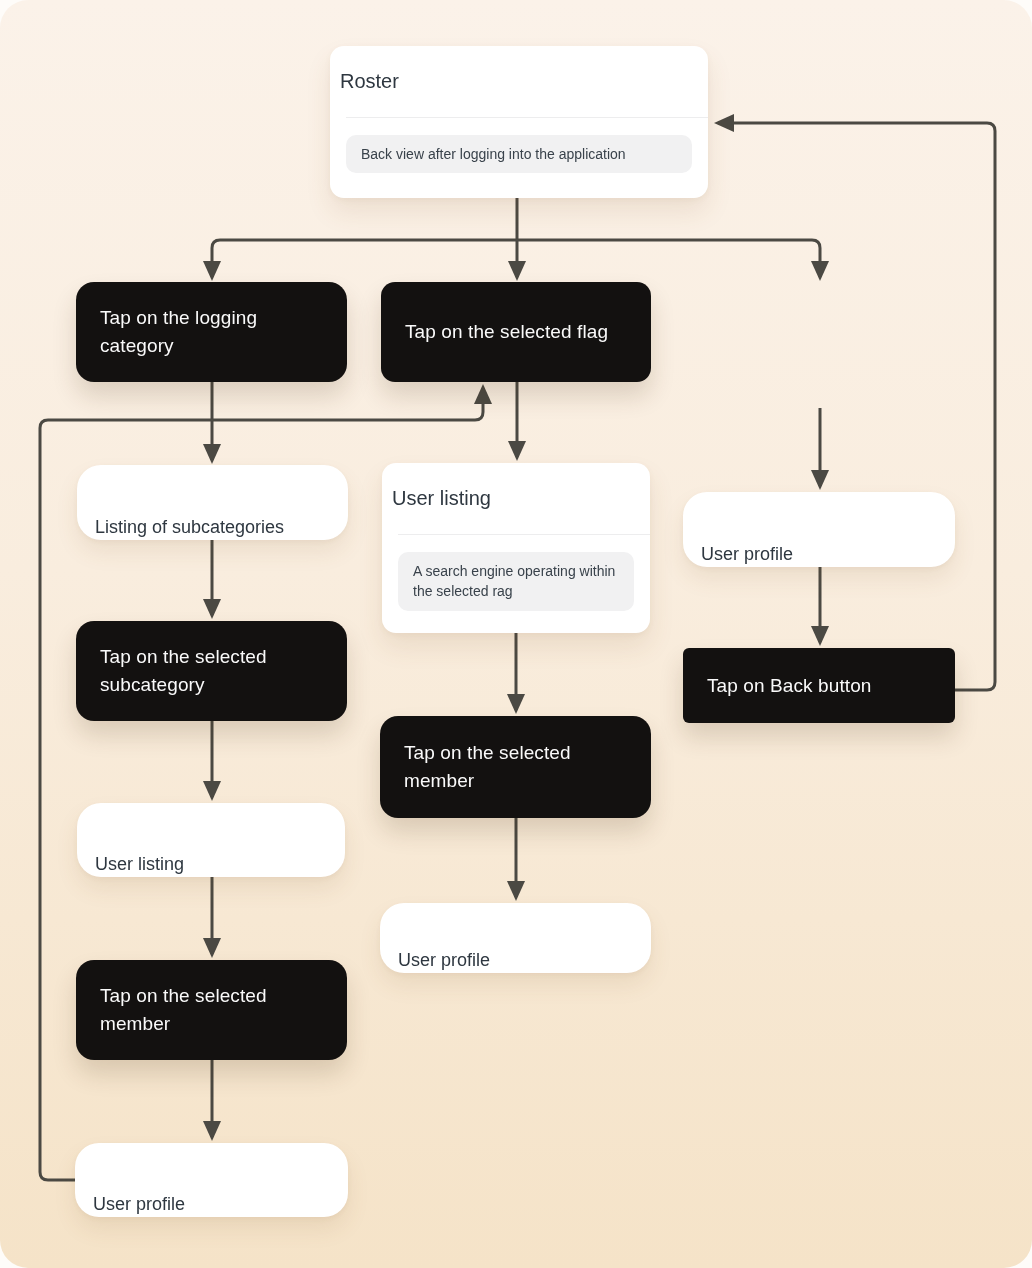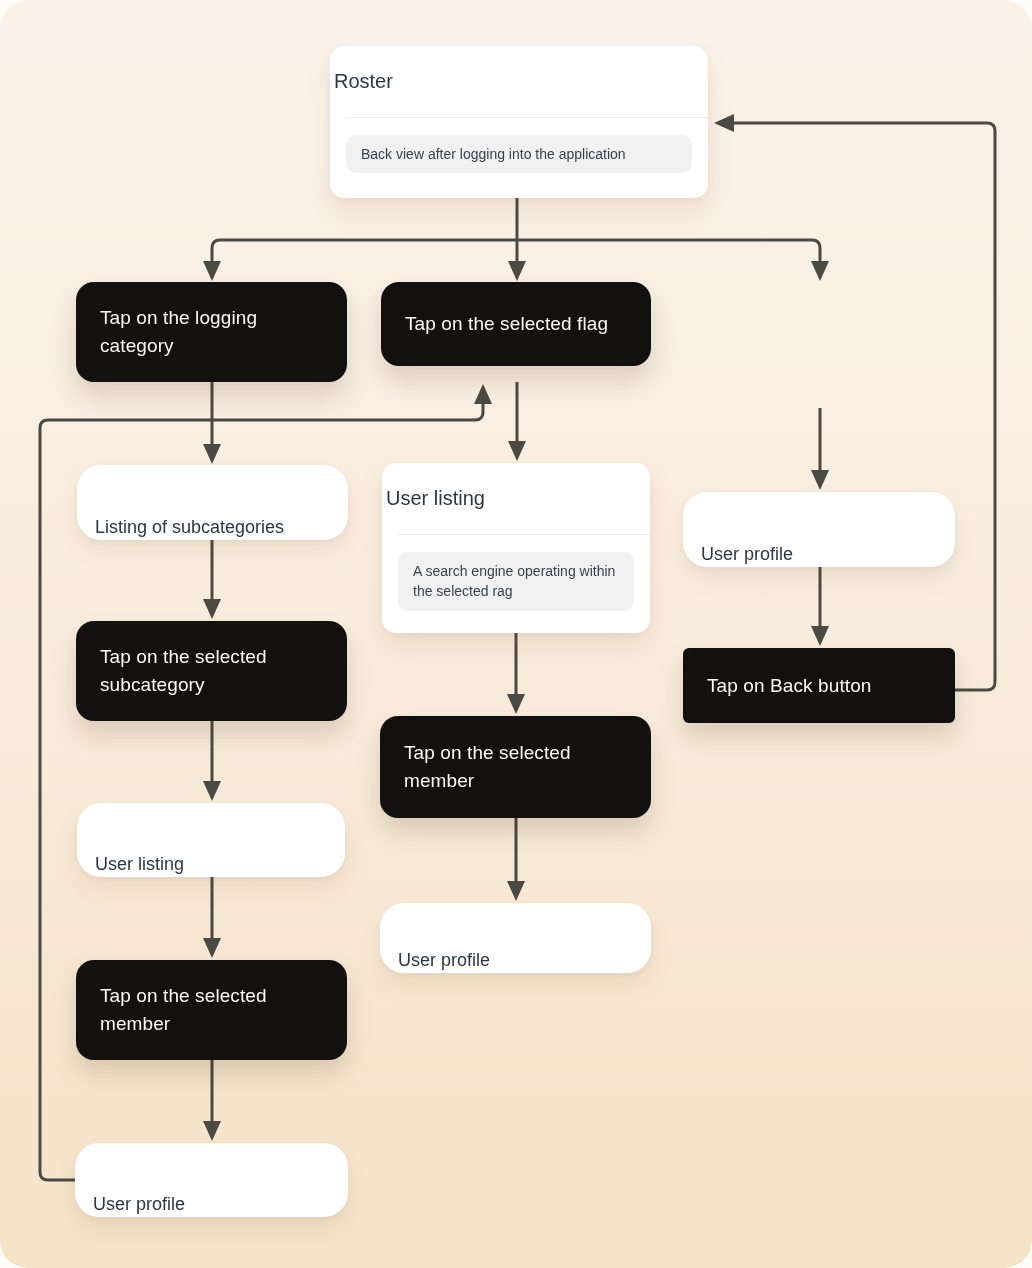--- a/index.html
+++ b/index.html
@@ -60,21 +60,21 @@
     color: #2e3740;
     border-radius: 14px;
     display: flex;
     flex-direction: column;
     box-shadow: 0 14px 26px rgba(125, 85, 35, 0.11), 0 2px 6px rgba(125, 85, 35, 0.05);
   }
   .big-card-title {
     height: 71px;
     display: flex;
     align-items: center;
-    padding: 0 4px;
+    padding: 0 10px;
     font-size: 20px;
     font-weight: 500;
     flex: 0 0 auto;
   }
   .big-card-divider {
     border-top: 1px solid #ededee;
     margin: 0 0 0 16px;
   }
   .big-card-pill {
     margin: 17px 16px 0 16px;
@@ -119,21 +119,21 @@
 
   <div class="node big-card" style="left:330px; top:46px; width:378px; height:152px;">
     <div class="big-card-title">Roster</div>
     <div class="big-card-divider"></div>
     <div class="big-card-pill">Back view after logging into the application</div>
   </div>
 
   <div class="node dark-node" style="left:76px; top:282px; width:271px; height:100px;">
     <span>Tap on the logging category</span>
   </div>
-  <div class="node dark-node" style="left:381px; top:282px; width:270px; height:84px;">
+  <div class="node dark-node" style="left:381px; top:282px; width:270px; height:100px;border-radius:14px;">
     <span>Tap on the selected flag</span>
   </div>
 
   <div class="node card" style="left:77px; top:465px; width:271px; height:75px;">
     <span>Listing of subcategories</span>
   </div>
   <div class="node dark-node" style="left:76px; top:621px; width:271px; height:100px;">
     <span>Tap on the selected subcategory</span>
   </div>
   <div class="node card" style="left:77px; top:803px; width:268px; height:74px;">

